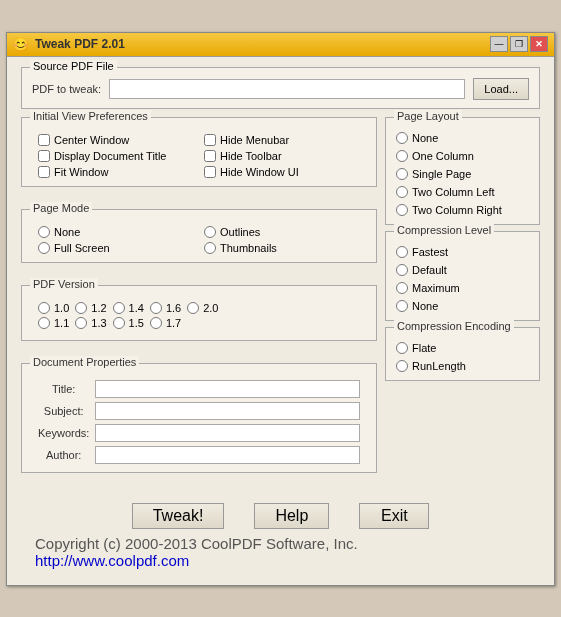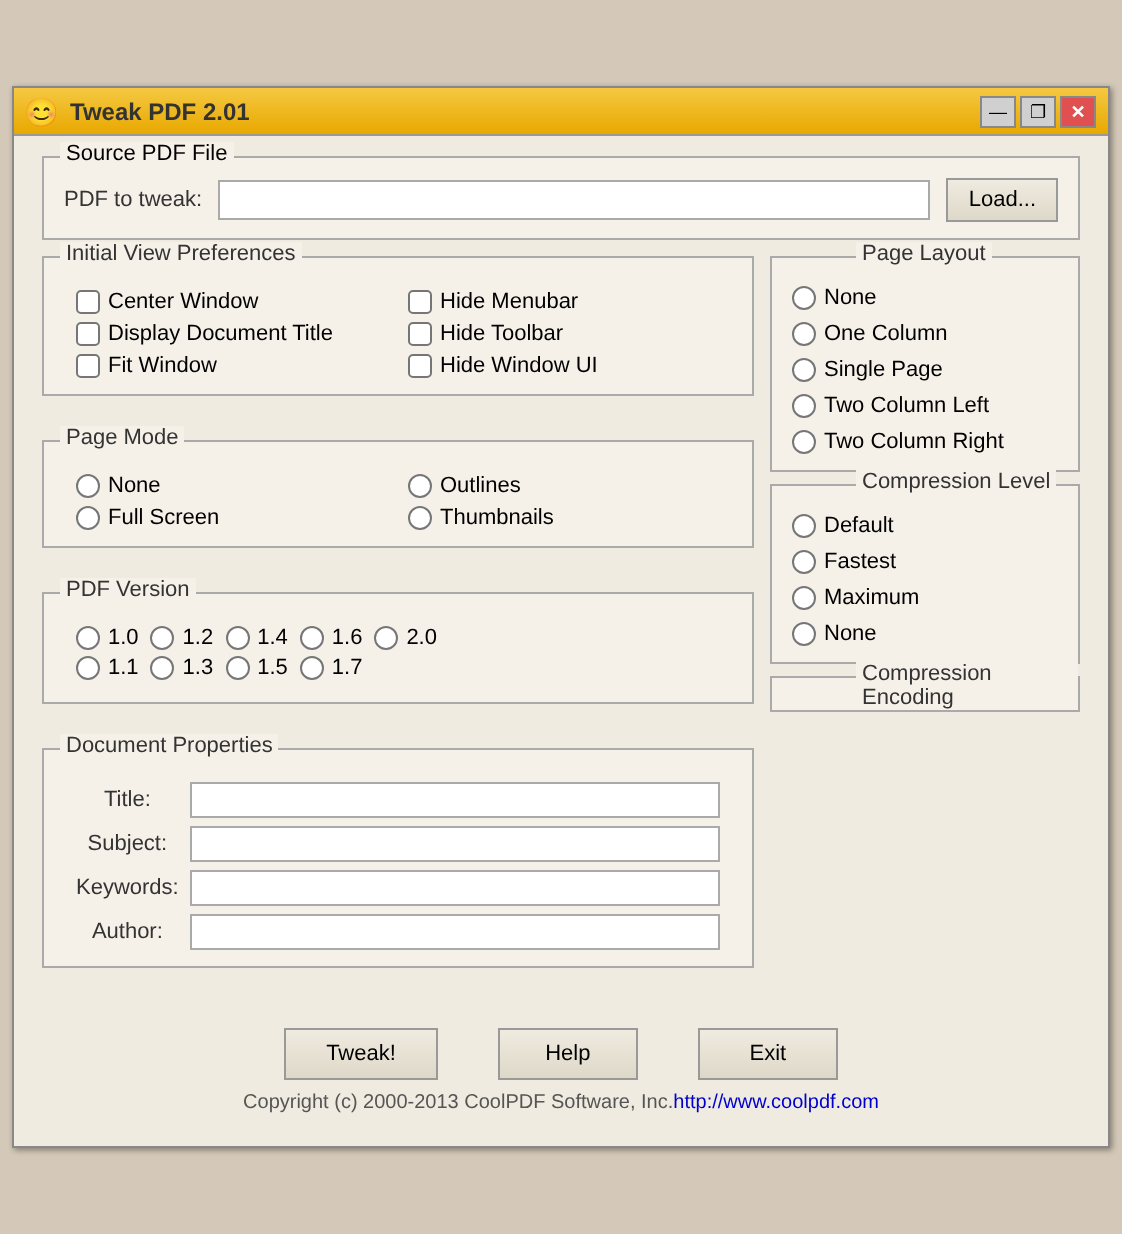--- a/index.html
+++ b/index.html
@@ -164,49 +164,49 @@
       position: relative;
     }
     .right-group-title {
       position: absolute;
       top: -8px;
       left: 8px;
       background: #f5f0e8;
       padding: 0 3px;
       font-size: 11px;
       color: #333;
-      margin-left: 34px;
     }
     .right-radio-list {
       display: flex;
       flex-direction: column;
       gap: 6px;
       padding-top: 6px;
     }
     .bottom-bar {
       display: flex;
       justify-content: center;
       gap: 30px;
       padding: 8px 14px 4px;
     }
     .action-btn {
       height: 26px;
       padding: 0 20px;
       background: linear-gradient(to bottom, #f0ebe0, #ddd8c8);
       border: 1px solid #999;
-      font-size: 11px;
+      font-size: 16px;
       cursor: pointer;
       min-width: 70px;
     }
     .footer {
       display: flex;
-      justify-content: center;
+      justify-content: flex-end;
       padding: 2px 14px 6px;
-      font-size: 10px;
+      font-size: 15px;
       color: #555;
+      flex-direction: column;
     }
     .footer-link { color: #0000cc; text-decoration: none; }
     .source-section {
       border: 1px solid #aaa;
       background: #f5f0e8;
       padding: 6px 10px 8px;
       margin-bottom: 8px;
       position: relative;
     }
     .source-section-title {
@@ -396,39 +396,49 @@
               <span>Two Column Right</span>
             </div>
           </div>
         </div>
 
         <div class="right-group">
           <span class="right-group-title">Compression Level</span>
           <div class="right-radio-list">
             <div class="radio-item">
               <input type="radio" name="complevel" style="">
+              <span>Fastest</span>
+            </div>
+            <div class="radio-item">
+              <input type="radio" name="complevel" style="">
               <span>Default</span>
-            </div>
-            <div class="radio-item">
-              <input type="radio" name="complevel" style="">
-              <span>Fastest</span>
             </div>
             <div class="radio-item">
               <input type="radio" name="complevel" style="">
               <span>Maximum</span>
             </div>
             <div class="radio-item">
               <input type="radio" name="complevel" style="">
               <span>None</span>
             </div>
           </div>
         </div>
 
         <div class="right-group">
           <span class="right-group-title">Compression Encoding</span>
+          <div class="right-radio-list">
+            <div class="radio-item">
+              <input type="radio" name="compenc" style="">
+              <span>Flate</span>
+            </div>
+            <div class="radio-item">
+              <input type="radio" name="compenc" style="">
+              <span>RunLength</span>
+            </div>
+          </div>
         </div>
 
       </div>
     </div>
 
     <div class="bottom-bar">
       <button class="action-btn">Tweak!</button>
       <button class="action-btn">Help</button>
       <button class="action-btn">Exit</button>
     </div>

